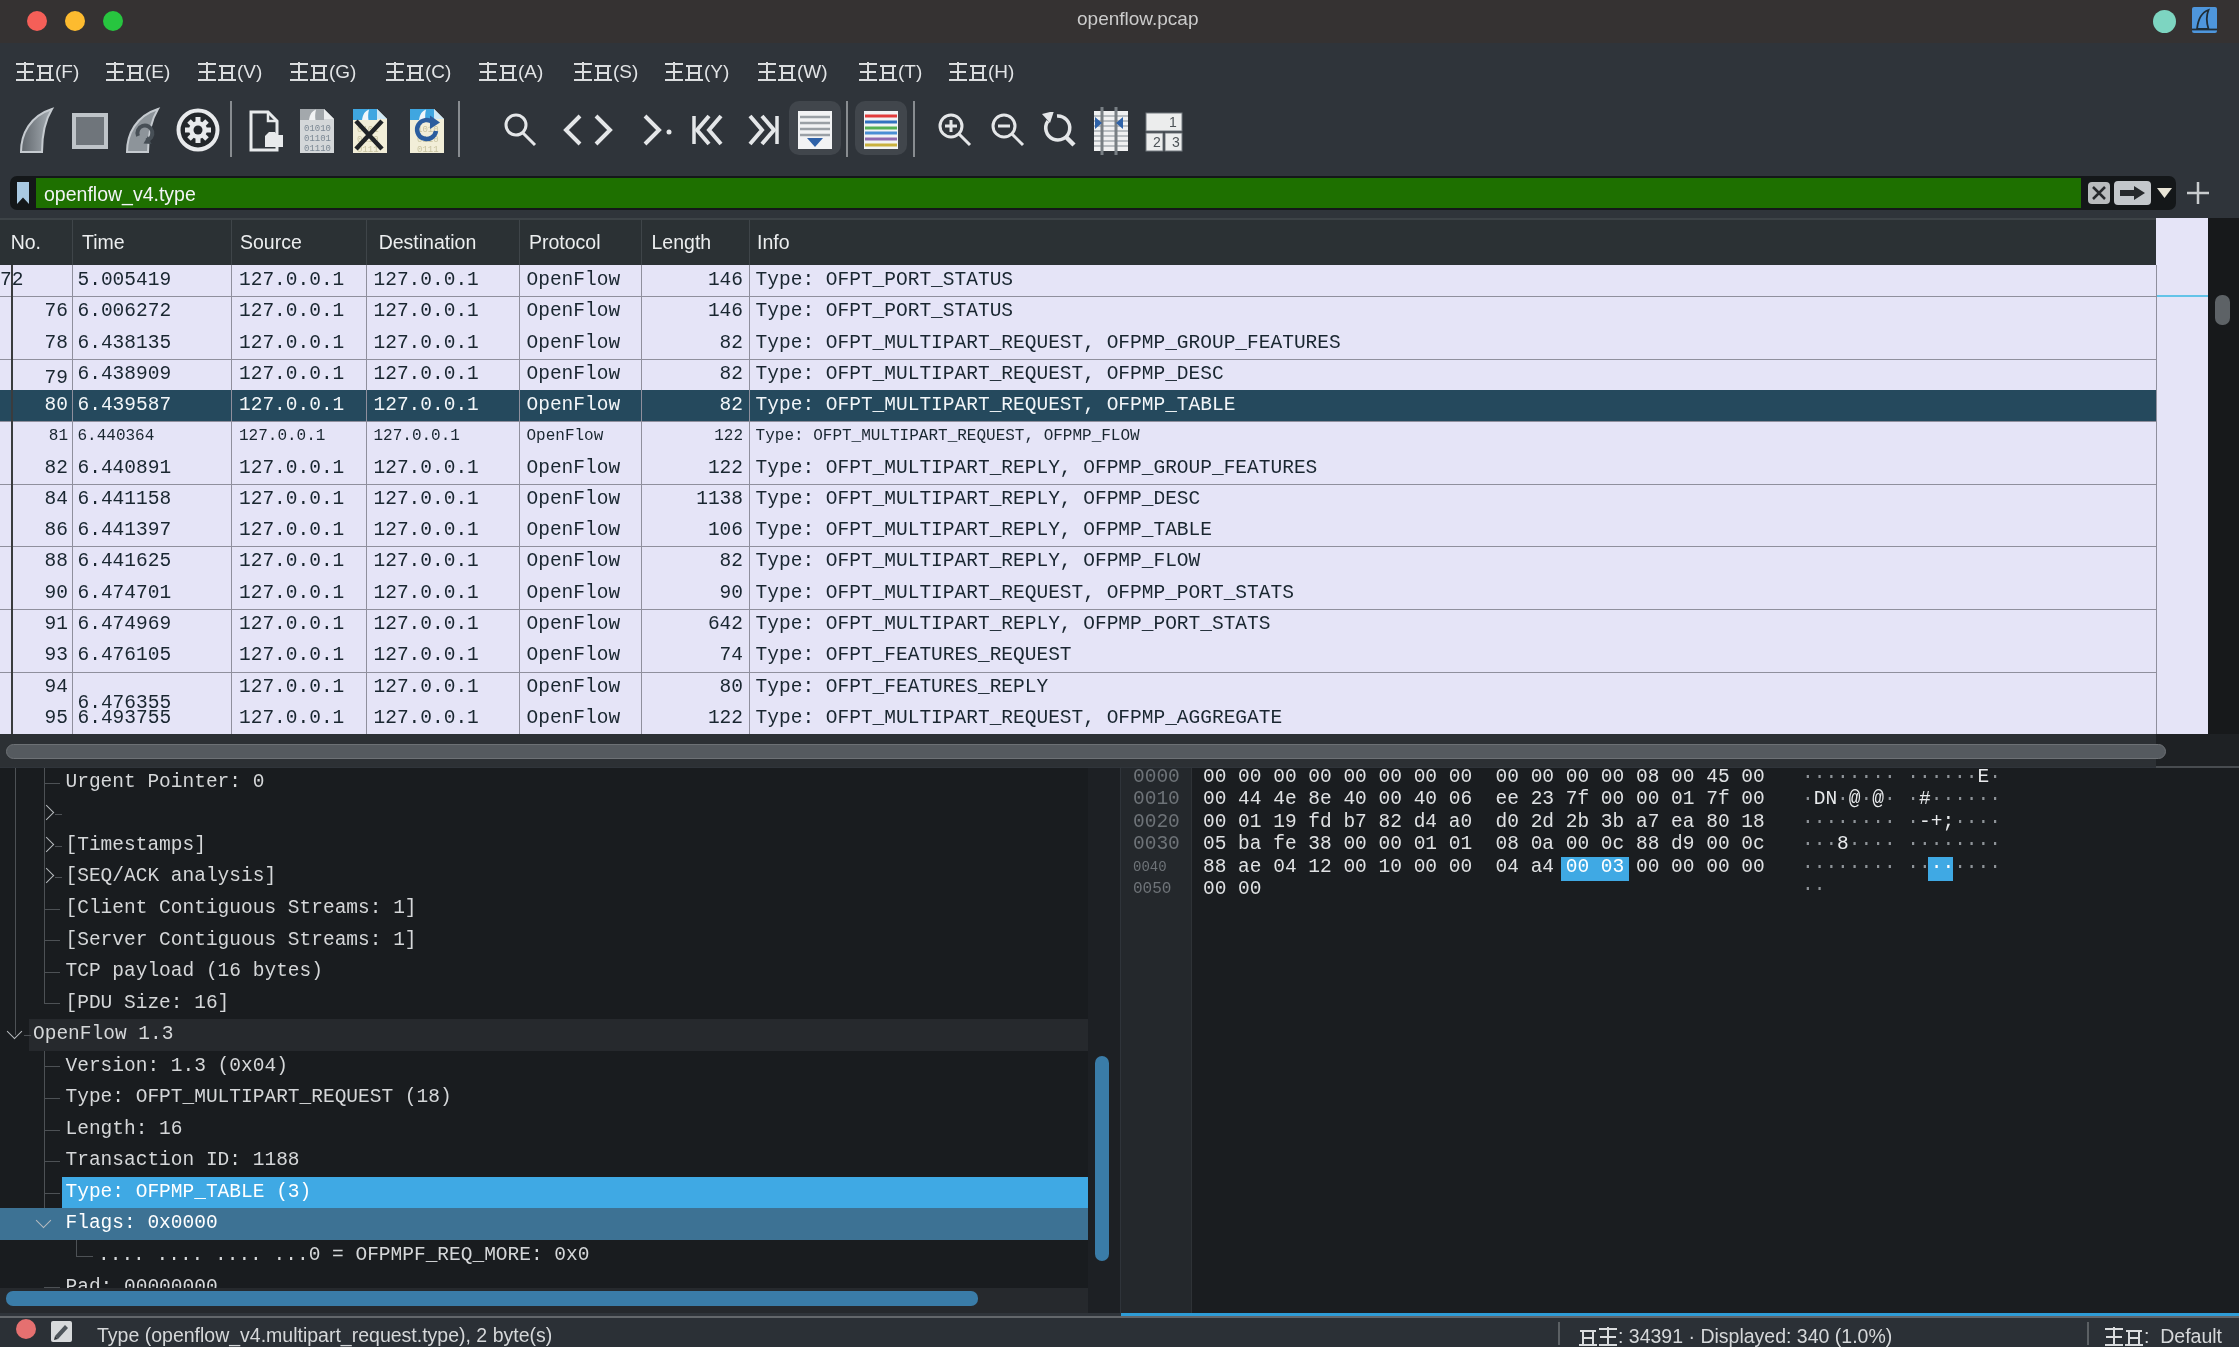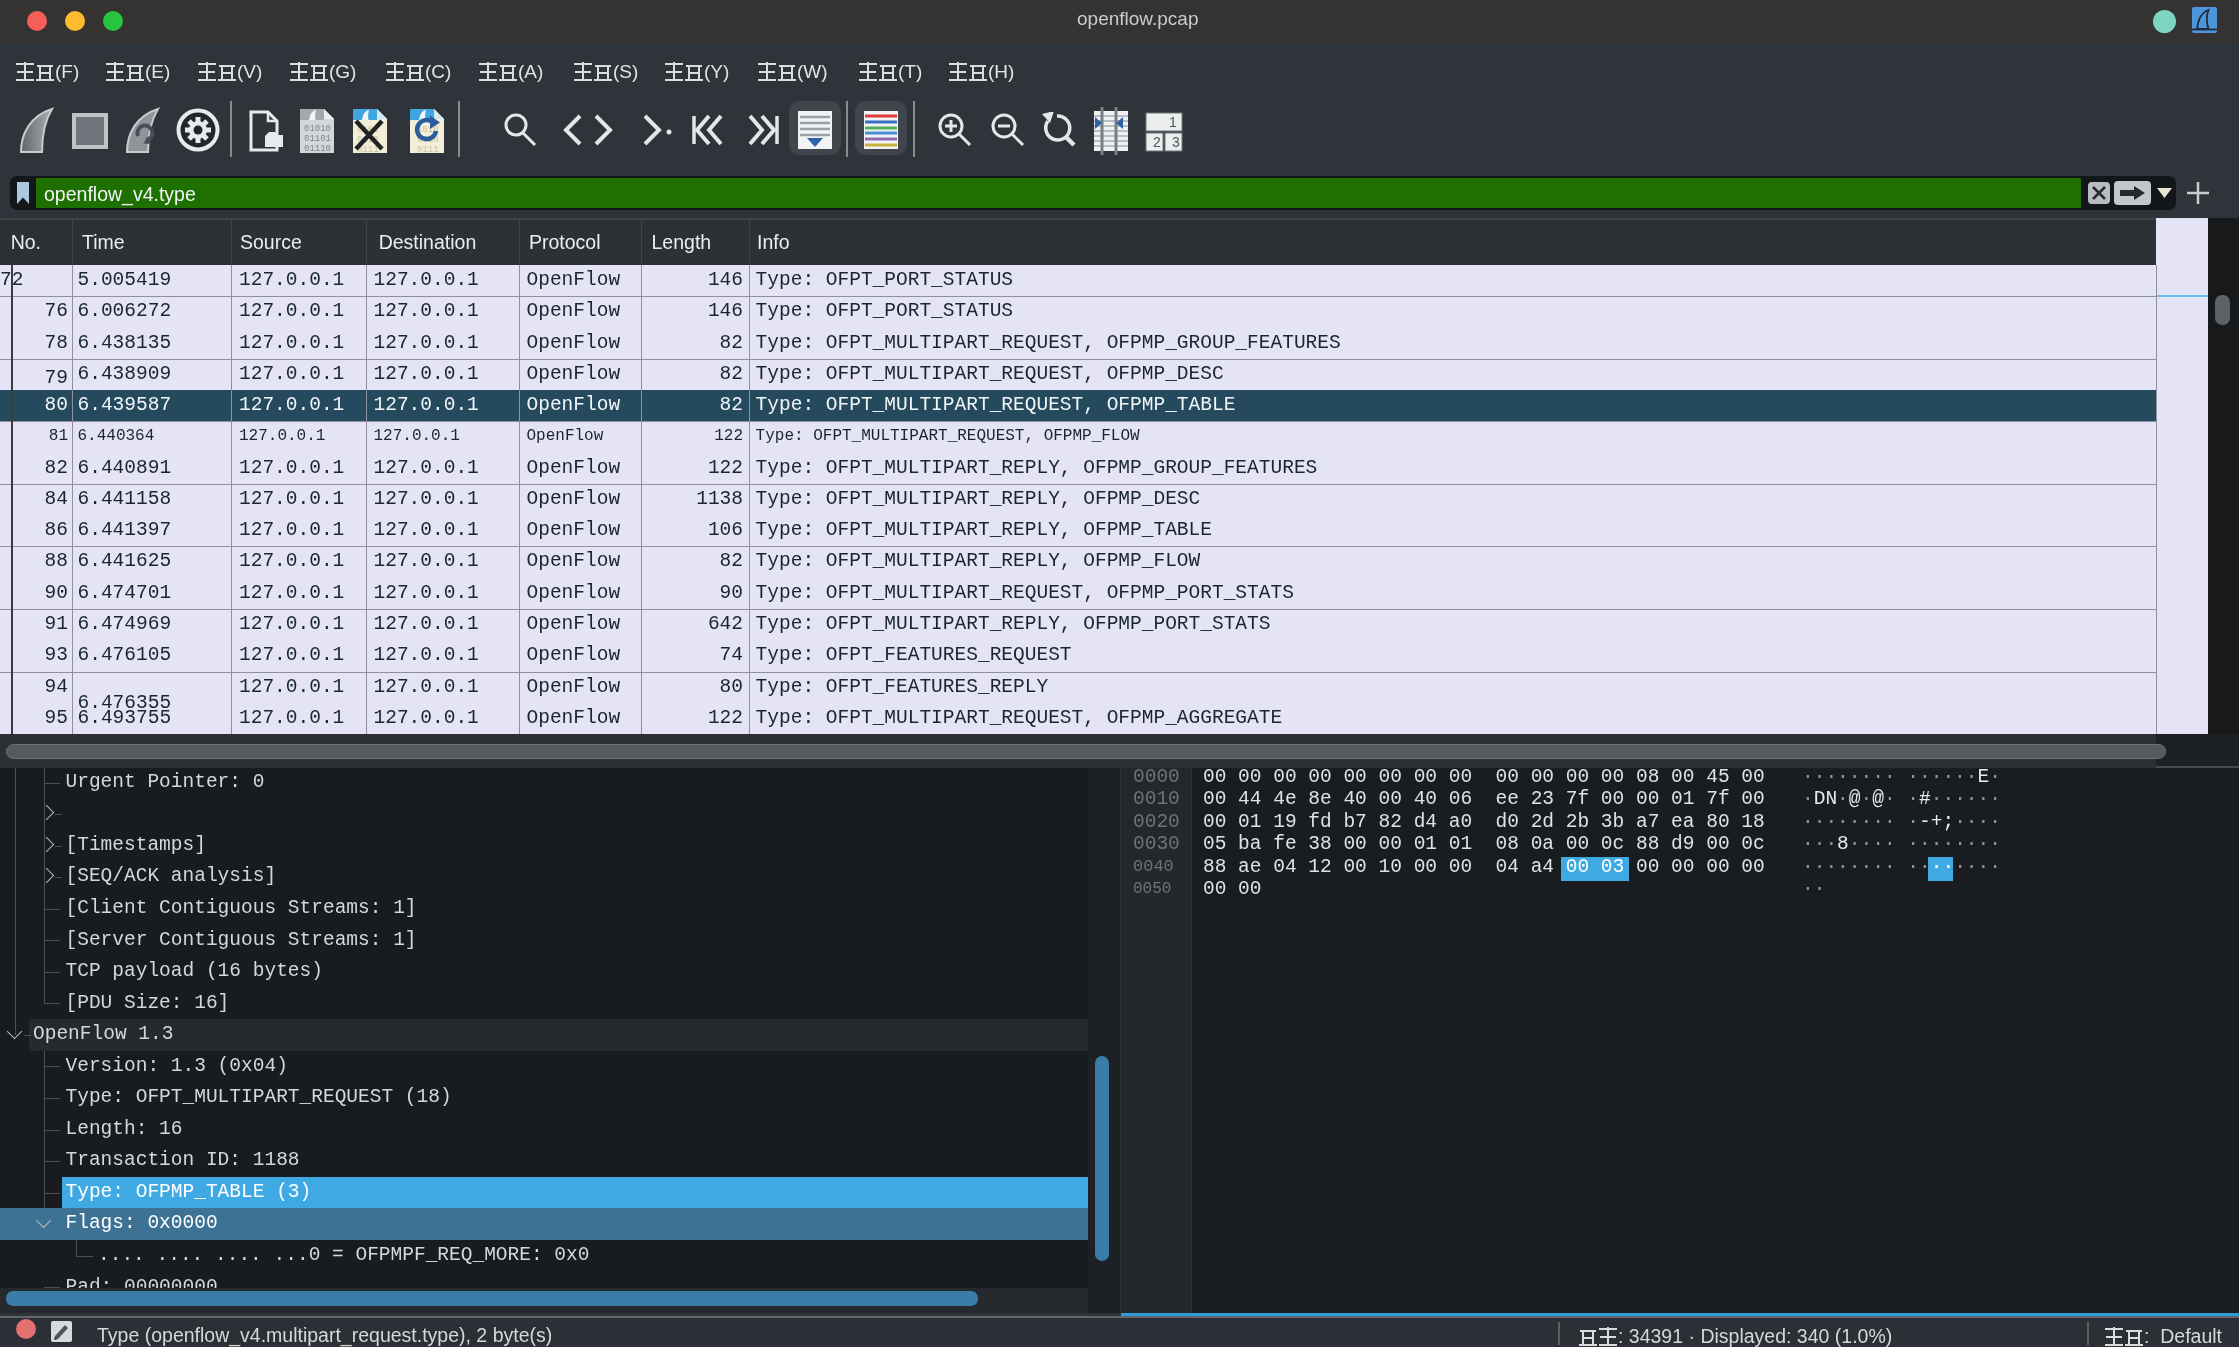--- a/index.html
+++ b/index.html
@@ -464,21 +464,21 @@
 <div class="abs mono" style="left:1802px;top:765.75px;height:22.5px;line-height:22.5px;font-size:19.5px;color:#8f9499;white-space:pre">········ ······<span style="color:#e8eaec">E</span>·</div>
 <div class="abs mono" style="left:1133px;top:788.25px;height:22.5px;line-height:22.5px;font-size:19.5px;color:#6e7378">0010</div>
 <div class="abs mono" style="left:1203px;top:788.25px;height:22.5px;line-height:22.5px;font-size:19.5px;color:#dfe1e3;white-space:pre">00 44 4e 8e 40 00 40 06  ee 23 7f 00 00 01 7f 00</div>
 <div class="abs mono" style="left:1802px;top:788.25px;height:22.5px;line-height:22.5px;font-size:19.5px;color:#8f9499;white-space:pre">·<span style="color:#e8eaec">D</span><span style="color:#e8eaec">N</span>·<span style="color:#e8eaec">@</span>·<span style="color:#e8eaec">@</span>· ·<span style="color:#e8eaec">#</span>······</div>
 <div class="abs mono" style="left:1133px;top:810.75px;height:22.5px;line-height:22.5px;font-size:19.5px;color:#6e7378">0020</div>
 <div class="abs mono" style="left:1203px;top:810.75px;height:22.5px;line-height:22.5px;font-size:19.5px;color:#dfe1e3;white-space:pre">00 01 19 fd b7 82 d4 a0  d0 2d 2b 3b a7 ea 80 18</div>
 <div class="abs mono" style="left:1802px;top:810.75px;height:22.5px;line-height:22.5px;font-size:19.5px;color:#8f9499;white-space:pre">········ ·<span style="color:#e8eaec">-</span><span style="color:#e8eaec">+</span><span style="color:#e8eaec">;</span>····</div>
 <div class="abs mono" style="left:1133px;top:833.25px;height:22.5px;line-height:22.5px;font-size:19.5px;color:#6e7378">0030</div>
 <div class="abs mono" style="left:1203px;top:833.25px;height:22.5px;line-height:22.5px;font-size:19.5px;color:#dfe1e3;white-space:pre">05 ba fe 38 00 00 01 01  08 0a 00 0c 88 d9 00 0c</div>
 <div class="abs mono" style="left:1802px;top:833.25px;height:22.5px;line-height:22.5px;font-size:19.5px;color:#8f9499;white-space:pre">···<span style="color:#e8eaec">8</span>···· ········</div>
-<div class="abs mono" style="left:1133px;top:855.75px;height:22.5px;line-height:22.5px;font-size:17px;color:#6e7378">0040</div>
+<div class="abs mono" style="left:1133px;top:855.75px;height:22.5px;line-height:22.5px;font-size:14px;color:#6e7378">0040</div>
 <div class="abs mono" style="left:1203px;top:855.75px;height:22.5px;line-height:22.5px;font-size:19.5px;color:#dfe1e3;white-space:pre">88 ae 04 12 00 10 00 00  04 a4 <span style="color:#fff">00 03</span> 00 00 00 00</div>
 <div class="abs mono" style="left:1802px;top:855.75px;height:22.5px;line-height:22.5px;font-size:19.5px;color:#8f9499;white-space:pre">········ ··<span style="color:#fff">··</span>····</div>
 <div class="abs mono" style="left:1133px;top:878.25px;height:22.5px;line-height:22.5px;font-size:16px;color:#6e7378">0050</div>
 <div class="abs mono" style="left:1203px;top:878.25px;height:22.5px;line-height:22.5px;font-size:19.5px;color:#dfe1e3;white-space:pre">00 00</div>
 <div class="abs mono" style="left:1802px;top:878.25px;height:22.5px;line-height:22.5px;font-size:19.5px;color:#8f9499;white-space:pre">··</div>
 <div class="abs" style="left:1121px;top:1313px;width:1118px;height:3px;background:#2e9cd6"></div>
 <div class="abs" style="left:0;top:1316px;width:2239px;height:2px;background:#63676b"></div>
 <div class="abs" style="left:0;top:1318px;width:2239px;height:29px;background:#2b3036"></div>
 <div class="abs" style="left:16px;top:1319px;width:20px;height:20px;border-radius:50%;background:#e57070"></div>
 <svg class="abs" style="left:50px;top:1319px" width="25" height="25" viewBox="0 0 25 25">

